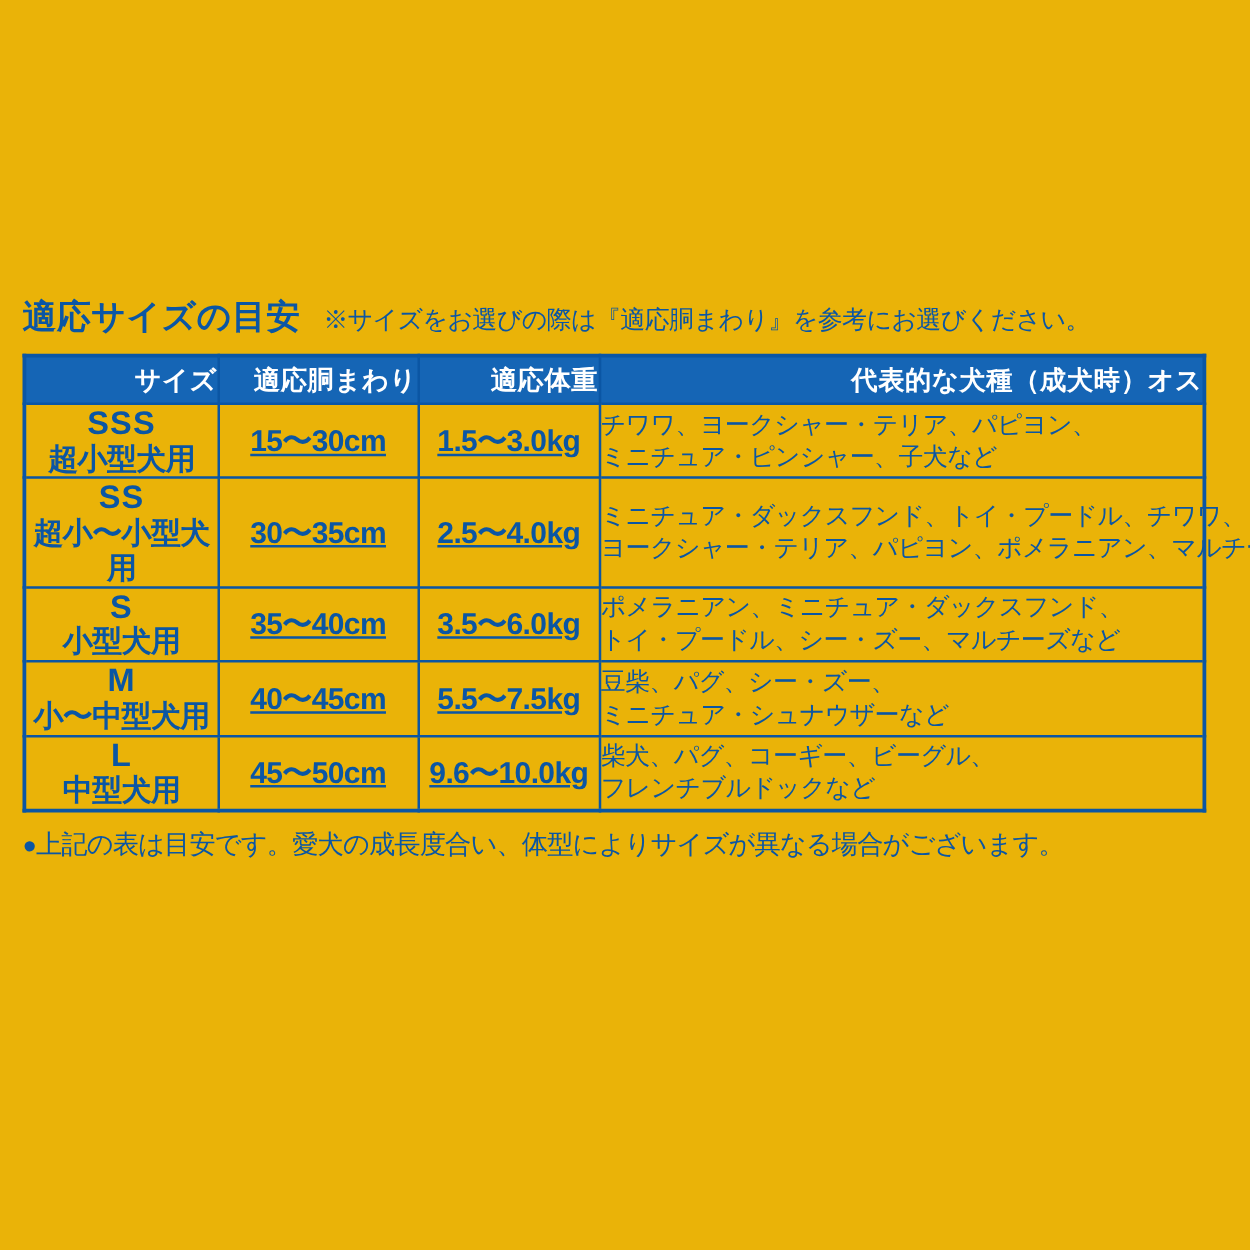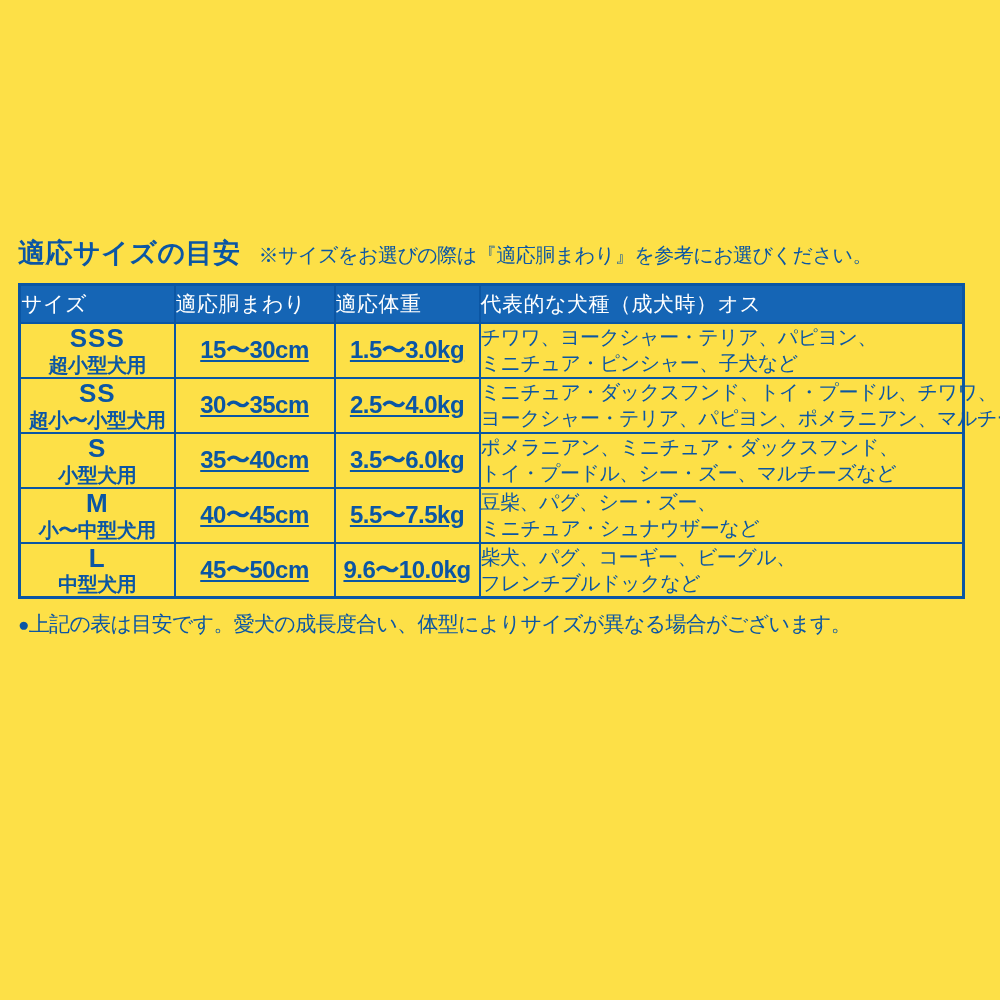--- a/index.html
+++ b/index.html
@@ -7,21 +7,21 @@
     padding: 0;
     width: 1000px;
     height: 1000px;
     background: #ffffff;
     font-family: "Liberation Sans", sans-serif;
   }
   #page {
     position: relative;
     width: 1000px;
     height: 1000px;
-    background: #fde047;
+    background: #eab308;
     overflow: hidden;
   }
   .sheet {
     position: absolute;
     left: 18px;
     top: 235px;
     width: 964px;
   }
   .head-row {
     display: flex;
@@ -51,40 +51,40 @@
   table.size-table th,
   table.size-table td {
     border: 2px solid #0b56a4;
     padding: 0;
     vertical-align: middle;
   }
   thead th {
     background: #1565b5;
     color: #ffffff;
     font-size: 21px;
-    font-weight: normal;
+    font-weight: bold;
     height: 36px;
-    text-align: left;
+    text-align: right;
     letter-spacing: 0.5px;
   }
   td.c-size {
     text-align: center;
     color: #0b56a4;
     padding: 6px 2px;
     line-height: 1.15;
   }
   td.c-size .lbl {
     display: block;
     font-size: 26px;
     font-weight: bold;
     letter-spacing: 1px;
   }
   td.c-size .sub {
     display: block;
-    font-size: 20px;
+    font-size: 24px;
     font-weight: bold;
     letter-spacing: -0.5px;
   }
   td.c-num {
     text-align: center;
     color: #0b56a4;
     font-size: 24px;
     font-weight: bold;
     letter-spacing: -0.5px;
     text-decoration: underline;

